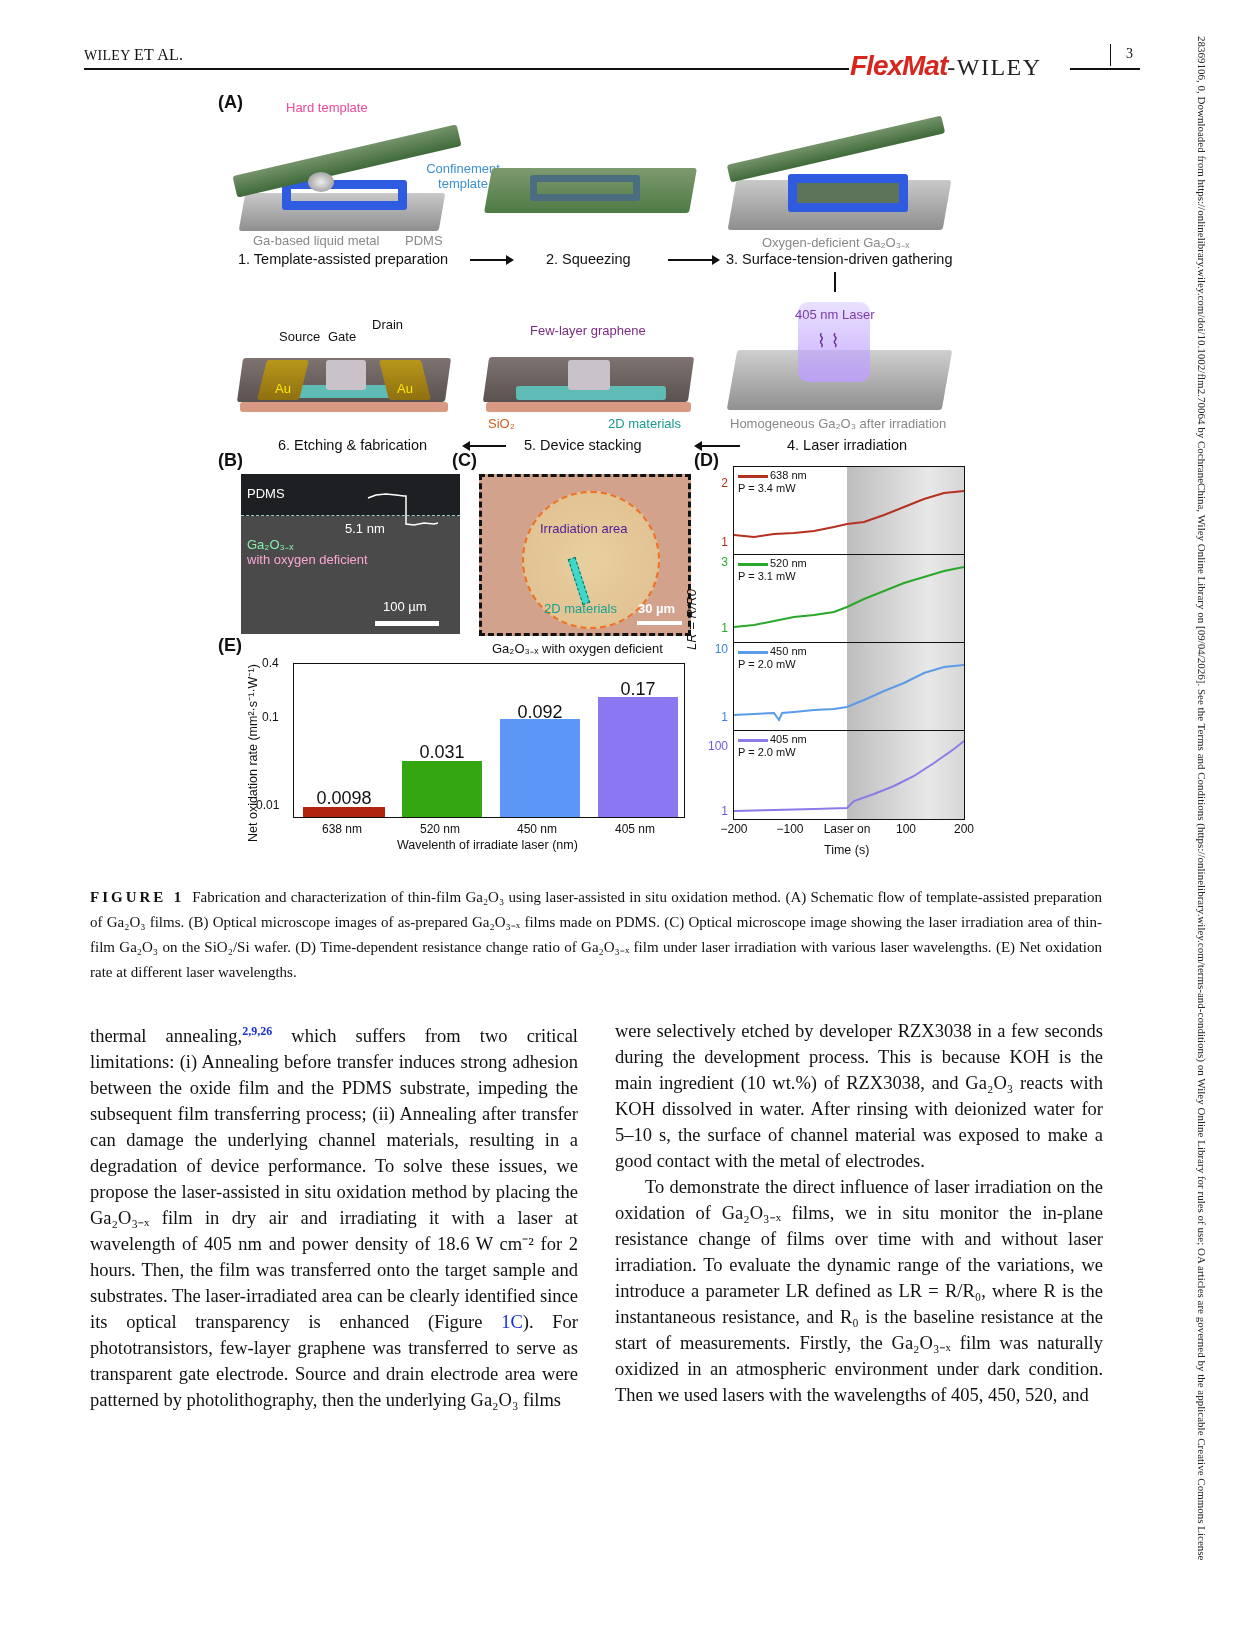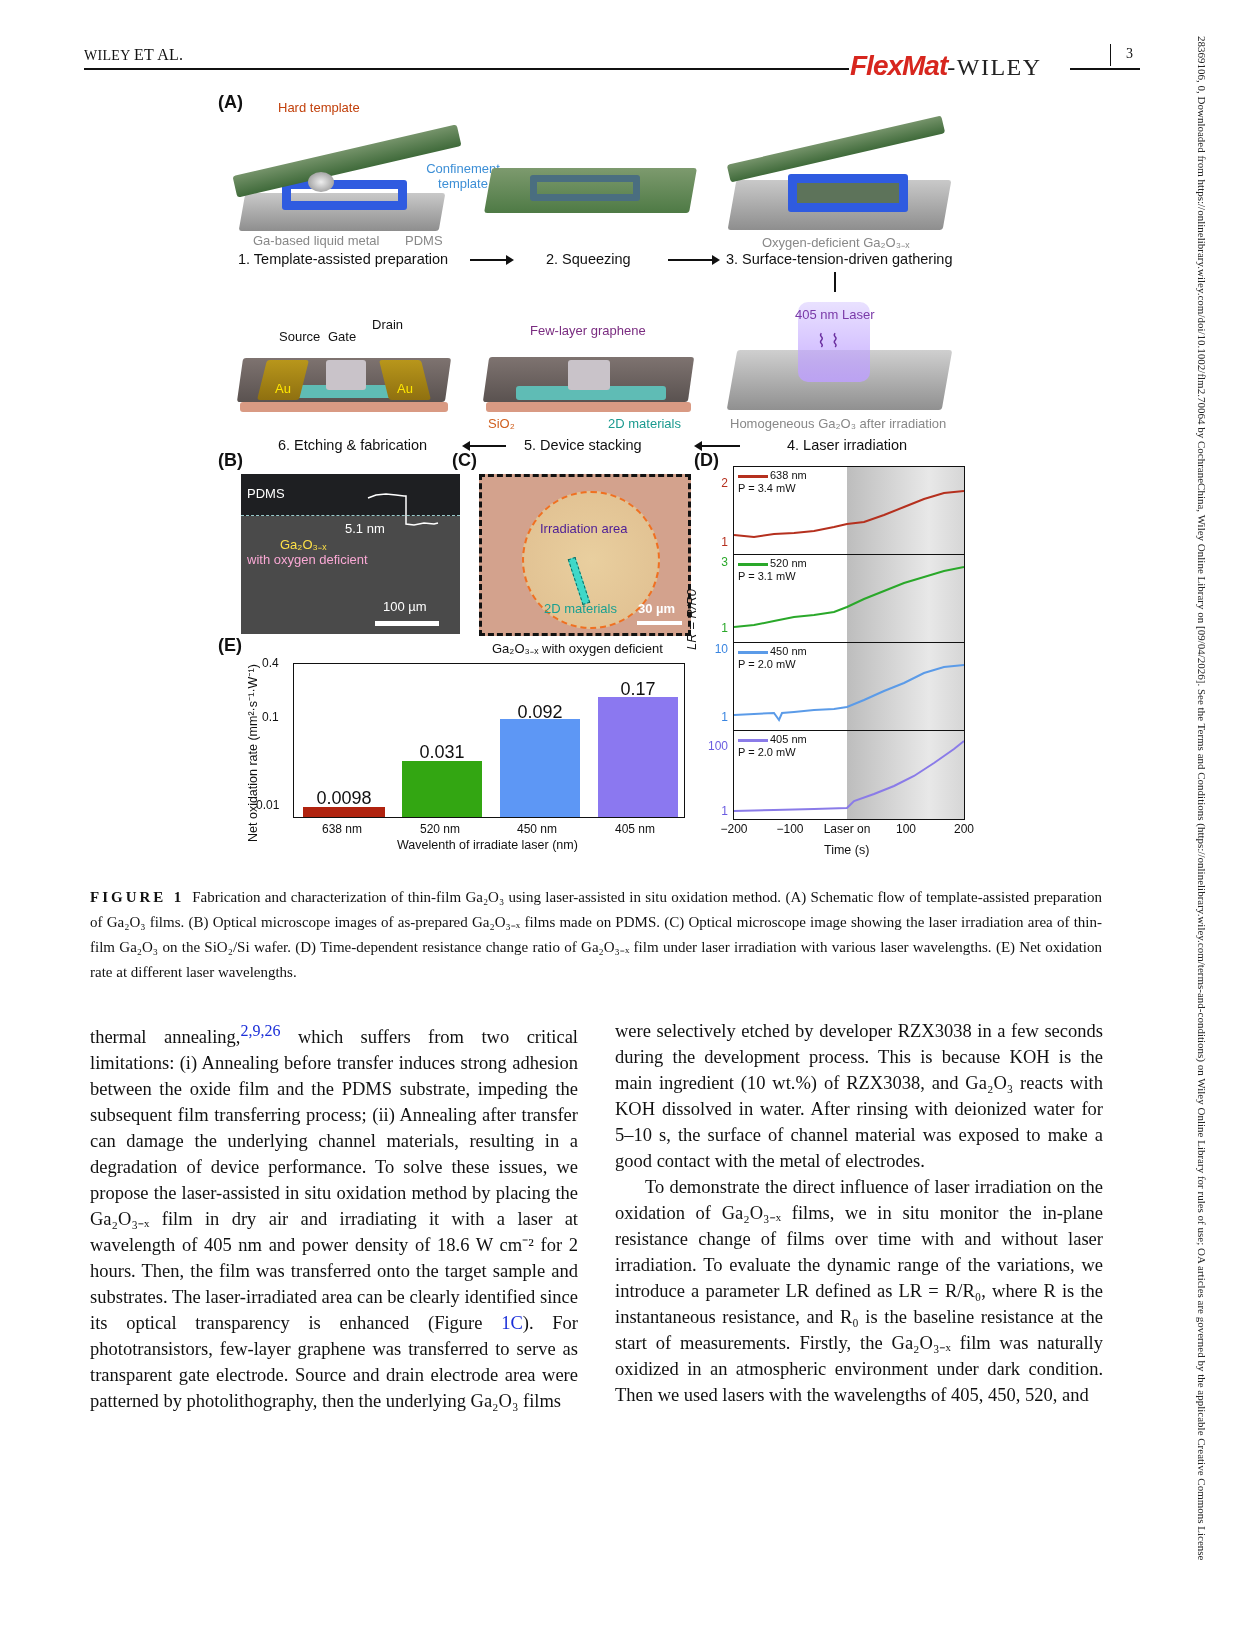--- a/index.html
+++ b/index.html
@@ -53,21 +53,21 @@
   .xt { position: absolute; font-family: "Liberation Sans", sans-serif; font-size: 12px; text-align: center; width: 80px; }
 
   
   .caption { left: 90px; top: 885px; width: 1012px; font-size: 15px; line-height: 25px; text-align: justify; }
   .caption .fig-tag { font-weight: bold; letter-spacing: 3px; margin-right: 8px; }
 
   
   .col { top: 1018px; width: 488px; font-size: 18.5px; line-height: 26px; text-align: justify; }
   .col p { margin-bottom: 0; }
   .col p.indent { text-indent: 30px; }
-  .cite { color: #1a2ed8; font-size: 16px; vertical-align: super; }
+  .cite { color: #1a2ed8; font-size: 12px; vertical-align: super; font-weight: bold; }
   .link { color: #1a2ed8; }
 </style>
 </head>
 <body>
 
 <div class="abs running-head"><span>WILEY</span> <small>ET AL.</small></div>
 <div class="abs head-rule"></div>
 <div class="abs logo"><span>FlexMat</span><span class="wiley">-<span>WILEY</span></span></div>
 <div class="abs head-rule2"></div>
 <div class="abs page-sep"></div>
@@ -76,21 +76,21 @@
 <div class="abs watermark">
     <span>28369106, 0, Downloaded from https://onlinelibrary.wiley.com/doi/10.1002/flm2.70064 by CochraneChina, Wiley Online Library on [09/04/2026]. See the Terms and Conditions (https://onlinelibrary.wiley.com/terms-and-conditions) on Wiley Online Library for rules of use; OA articles are governed by the applicable Creative Commons License</span>
   </div>
 
 <div class="abs panel-label" style="left:218px;top:92px;">(A)</div>
 
 <div class="slab" style="left:242px;top:193px;width:200px;height:38px;background:linear-gradient(#c9c9c9,#8e8e8e);transform:skewX(-10deg);"></div>
 <div class="slab" style="left:282px;top:180px;width:125px;height:30px;border:9px solid #2f5be0;background:transparent;"></div>
 <div class="slab" style="left:232px;top:150px;width:230px;height:22px;background:linear-gradient(#75936a,#3f6a3a);transform:rotate(-13deg);"></div>
 <div class="abs" style="left:308px;top:172px;width:26px;height:20px;border-radius:50%;background:radial-gradient(#eee,#888);"></div>
-<div class="abs fig-text" style="left:278px;top:100px;color:#c2410c;">Hard template</div>
+<div class="abs fig-text" style="left:286px;top:100px;color:#ec4899;">Hard template</div>
 <div class="abs fig-text" style="left:418px;top:161px;color:#3d8fd6;width:90px;white-space:normal;text-align:center;line-height:15px;">Confinement template</div>
 <div class="abs fig-text" style="left:253px;top:233px;color:#888;">Ga-based liquid metal</div>
 <div class="abs fig-text" style="left:405px;top:233px;color:#888;">PDMS</div>
 <div class="abs step" style="left:238px;top:251px;">1. Template-assisted preparation</div>
 <div class="arrow-line right" style="left:470px;top:259px;width:38px;"></div>
 
 <div class="slab" style="left:488px;top:168px;width:205px;height:45px;background:linear-gradient(#7d9a6e,#4e7a45);transform:skewX(-10deg);"></div>
 <div class="slab" style="left:530px;top:175px;width:110px;height:26px;border:7px solid #4a6e80;"></div>
 <div class="abs step" style="left:546px;top:251px;">2. Squeezing</div>
 <div class="arrow-line right" style="left:668px;top:259px;width:46px;"></div>
@@ -135,21 +135,21 @@
 <div class="abs step" style="left:278px;top:437px;">6. Etching &amp; fabrication</div>
 
 <div class="abs panel-label" style="left:218px;top:450px;">(B)</div>
 <div class="abs panel-b">
   <div class="top"></div>
   <div class="abs fig-text" style="left:6px;top:12px;color:#fff;">PDMS</div>
   <svg class="abs" style="left:125px;top:12px;" width="95" height="50">
       <polyline points="2,12 10,9 20,8 30,9 38,10 40,10 40,38 48,39 58,37 68,38 72,37" fill="none" stroke="#fff" stroke-width="1.5"></polyline>
     </svg>
   <div class="abs fig-text" style="left:104px;top:47px;color:#fff;">5.1 nm</div>
-  <div class="abs fig-text" style="left:6px;top:61px;color:#fde047;margin-left:33px;">Ga₂O₃₋ₓ</div>
+  <div class="abs fig-text" style="left:6px;top:61px;color:#86efac;">Ga₂O₃₋ₓ</div>
   <div class="abs fig-text" style="left:6px;top:78px;color:#f9a8d4;">with oxygen deficient</div>
   <div class="abs fig-text" style="left:142px;top:125px;color:#fff;">100 µm</div>
   <div class="abs" style="left:134px;top:147px;width:64px;height:5px;background:#fff;"></div>
 </div>
 
 <div class="abs panel-label" style="left:452px;top:450px;">(C)</div>
 <div class="abs panel-c">
   <div class="irr-circle"></div>
   <div class="abs fig-text" style="left:58px;top:44px;color:#4c1d95;">Irradiation area</div>
   <div class="abs" style="left:93px;top:80px;width:8px;height:48px;background:#3fd8c8;transform:rotate(-18deg);border:1.5px dashed #0b6b60;"></div>

